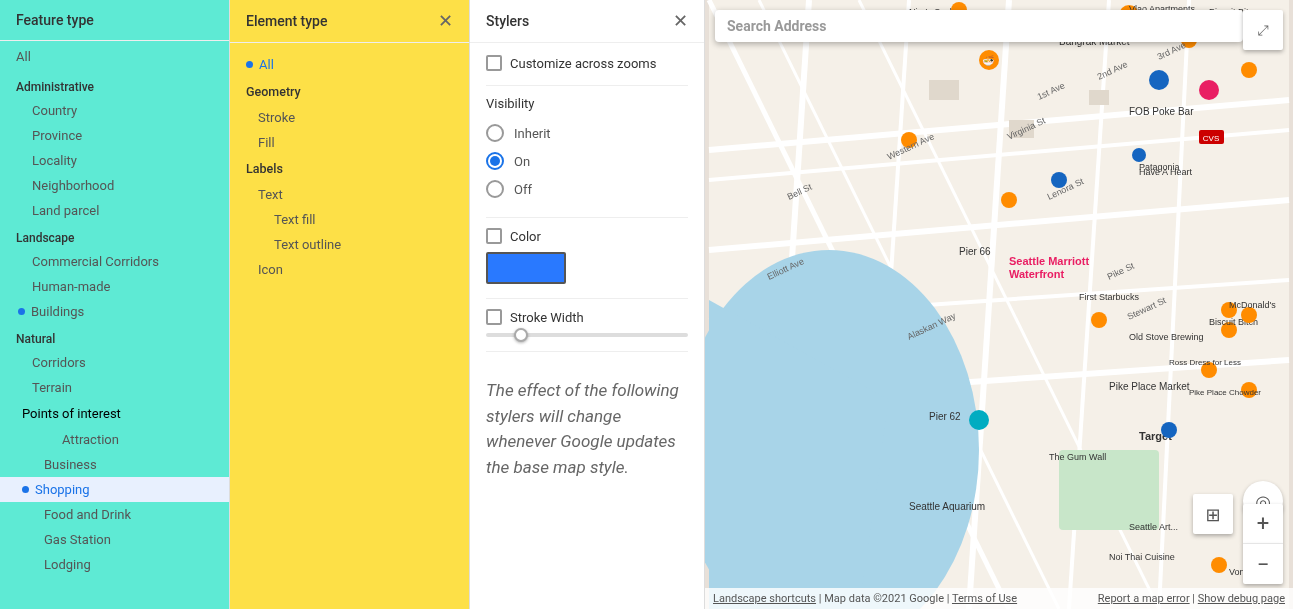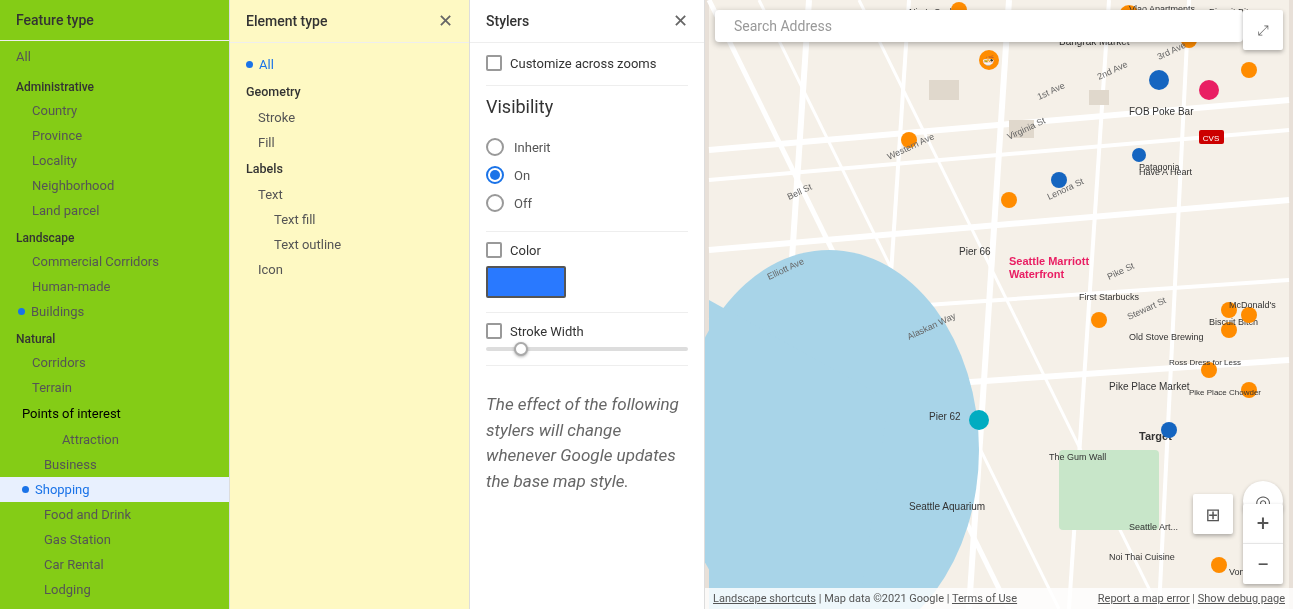--- a/index.html
+++ b/index.html
@@ -1,21 +1,21 @@
 <!DOCTYPE html>
 <html><head>
   <meta charset="utf-8">
   <style>
     * { box-sizing: border-box; margin: 0; padding: 0; }
     body { font-family: 'Roboto', Arial, sans-serif; font-size: 13px; display: flex; width: 1293px; height: 609px; overflow: hidden; background: #e8e0d8; }
 
     
     .panel-feature {
       width: 230px;
-      background: #84cc16;
+      background: #5eead4;
       border-right: 1px solid #ddd;
       overflow-y: auto;
       flex-shrink: 0;
       height: 100%;
     }
     .panel-feature-header {
       padding: 12px 16px;
       font-size: 14px;
       font-weight: 500;
       color: #333;
@@ -54,21 +54,21 @@
     }
     .feature-sub {
       padding: 5px 16px 5px 44px;
       color: #555;
       cursor: pointer;
     }
 
     
     .panel-element {
       width: 240px;
-      background: #fef9c3;
+      background: #fde047;
       border-right: 1px solid #ddd;
       flex-shrink: 0;
       height: 100%;
       display: flex;
       flex-direction: column;
     }
     .panel-element-header {
       padding: 12px 16px;
       font-size: 14px;
       font-weight: 500;
@@ -169,23 +169,23 @@
       border-radius: 2px;
       flex-shrink: 0;
       display: flex;
       align-items: center;
       justify-content: center;
     }
     .visibility-section {
       margin-bottom: 14px;
     }
     .visibility-label {
-      font-size: 18px;
+      font-size: 13px;
       color: #333;
-      margin-bottom: 16px;
+      margin-bottom: 8px;
     }
     .radio-option {
       display: flex;
       align-items: center;
       gap: 10px;
       padding: 5px 0;
       cursor: pointer;
     }
     .radio-circle {
       width: 18px;
@@ -263,25 +263,26 @@
       overflow: hidden;
     }
     .search-bar {
       position: absolute;
       top: 10px;
       left: 10px;
       right: 50px;
       background: #fff;
       border-radius: 4px;
       box-shadow: 0 2px 6px rgba(0,0,0,0.3);
-      padding: 8px 19px;
+      padding: 8px 12px;
       font-size: 14px;
       color: #999;
       display: flex;
       align-items: center;
+      font-weight: bold;
     }
     .map-controls {
       position: absolute;
       right: 10px;
       top: 10px;
       display: flex;
       flex-direction: column;
       gap: 4px;
     }
     .map-control-btn {
@@ -376,21 +377,20 @@
     <span class="dot"></span>
     <span>Points of interest</span>
   </div>
   <div class="feature-item" style="padding-left: 62px;">Attraction</div>
   <div class="feature-item" style="padding-left: 44px;">Business</div>
   <div class="feature-item active" style="padding-left: 36px;">
     <span class="dot"></span>Shopping
   </div>
   <div class="feature-sub">Food and Drink</div>
   <div class="feature-sub">Gas Station</div>
-  <div class="feature-sub">Car Rental</div>
   <div class="feature-sub">Lodging</div>
 </div>
 
 <div class="panel-element">
   <div class="panel-element-header">
     <span>Element type</span>
     <span class="close-btn">✕</span>
   </div>
   <div class="element-list">
     <div class="element-item active">

